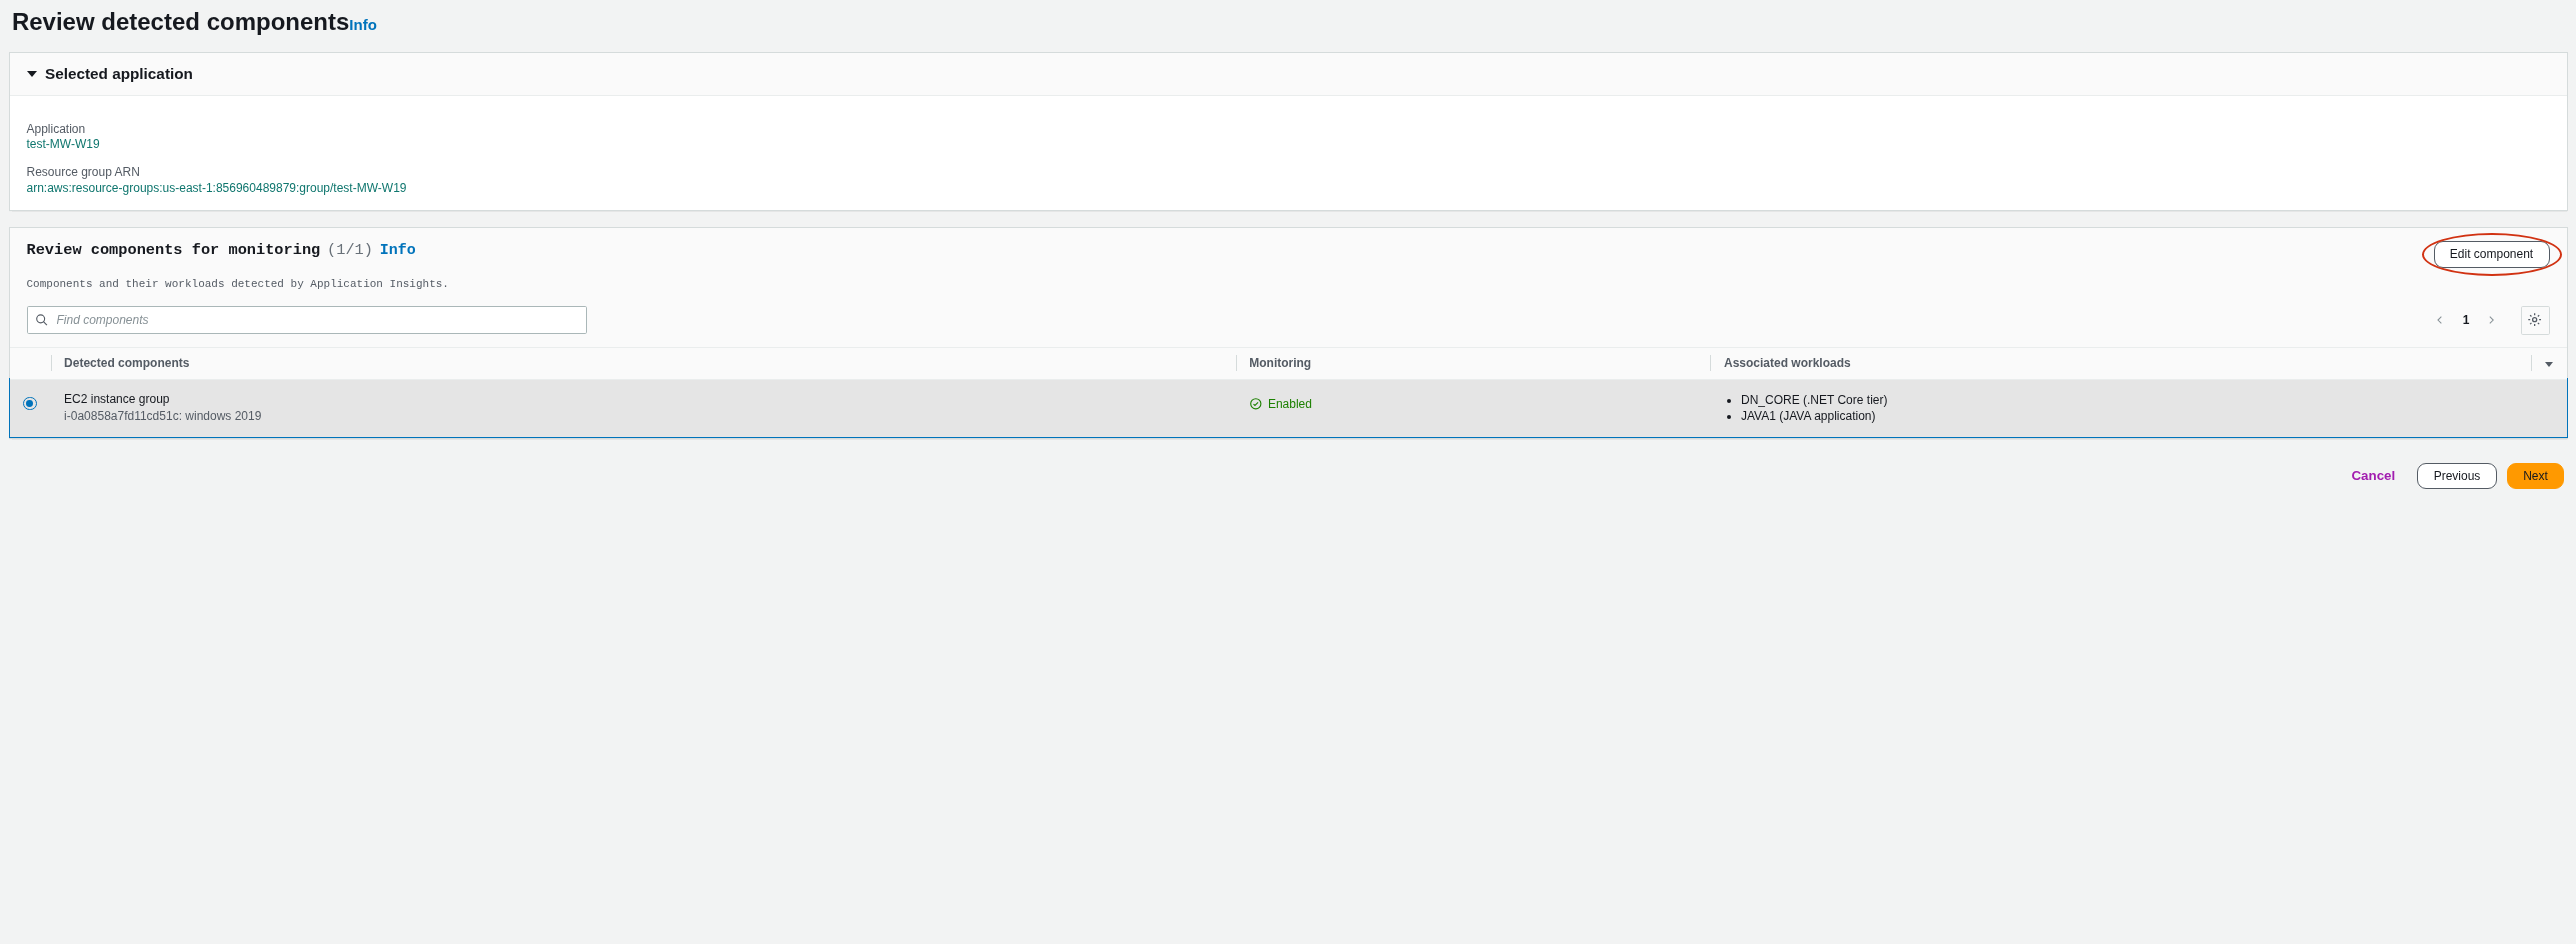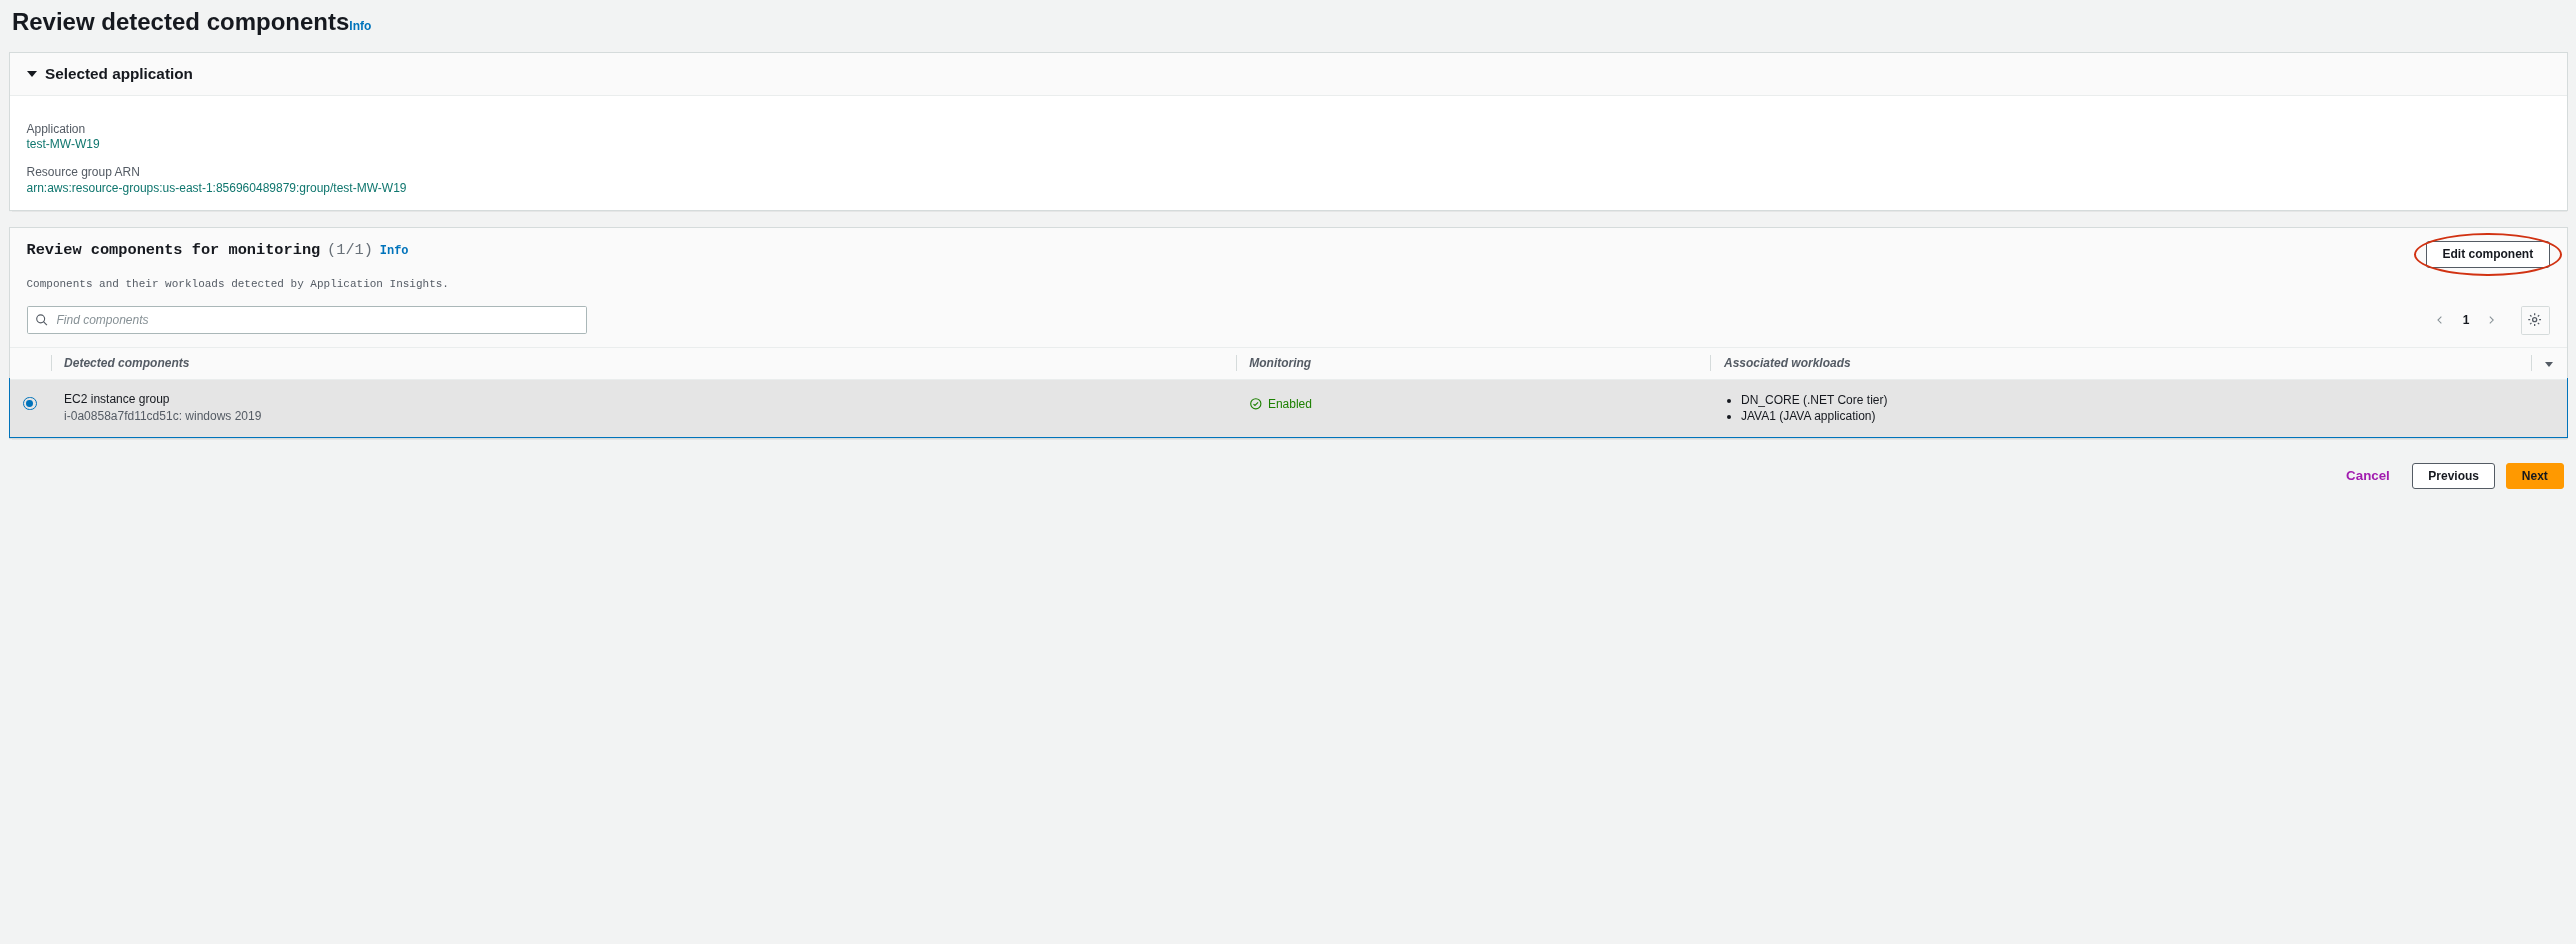--- a/index.html
+++ b/index.html
@@ -15,21 +15,21 @@
   .page-heading {
     font-size: 24px;
     font-weight: 700;
     margin: 5.1px 0 15.3px 3.4px;
     display: flex;
     align-items: baseline;
     gap: 0;
   }
   .info-link {
     color: #0073bb;
-    font-size: 12px;
+    font-size: 15px;
     font-weight: 700;
     cursor: pointer;
   }
 
   .panel {
     background: #fff;
     border: 0.8px solid #d5dbdb;
     margin-bottom: 15.3px;
     box-shadow: 0 0.8px 0.8px rgba(0,0,0,0.05);
   }
@@ -67,25 +67,25 @@
   }
   .panel-header-titles { display: flex; flex-direction: column; gap: 19px; font-family: Liberation Mono, monospace;}
   .panel-title-line { display:flex; align-items: baseline; gap: 6.8px; }
   .count { color: #687078; font-weight: 400; }
   .subtitle { color: #545b64; font-size: 11px; }
 
   .btn {
     background: #fff;
     border: 0.8px solid #545b64;
     color: #16191f;
-    font-weight: 700;
+    font-weight: 400;
     padding: 5.1px 15.3px;
     font-size: 12px;
     cursor: pointer;
-    border-radius: 3px;
+    border-radius: 9px;
   }
   .btn-primary {
     background: #ff9900;
     border-color: #ff9900;
     color: #16191f;
   }
   .btn-link {
     background: none;
     border: none;
     color: #a21caf;
@@ -165,21 +165,20 @@
   }
   table.data thead th {
     text-align: left;
     padding: 8.5px 13.6px;
     font-weight: 700;
     color: #545b64;
     border-bottom: 0.8px solid #eaeded;
     border-top: 0.8px solid #eaeded;
     background: #fafafa;
     position: relative;
-    font-style: italic;
   }
   table.data thead th.sel-col { width: 41px; }
   table.data thead th + th::before {
     content: "";
     position: absolute;
     left: 0; top: 25%; bottom: 25%;
     border-left: 0.8px solid #d5dbdb;
   }
   th.actions-col { width: 34px; text-align: right; }
   .col-menu-icon {

